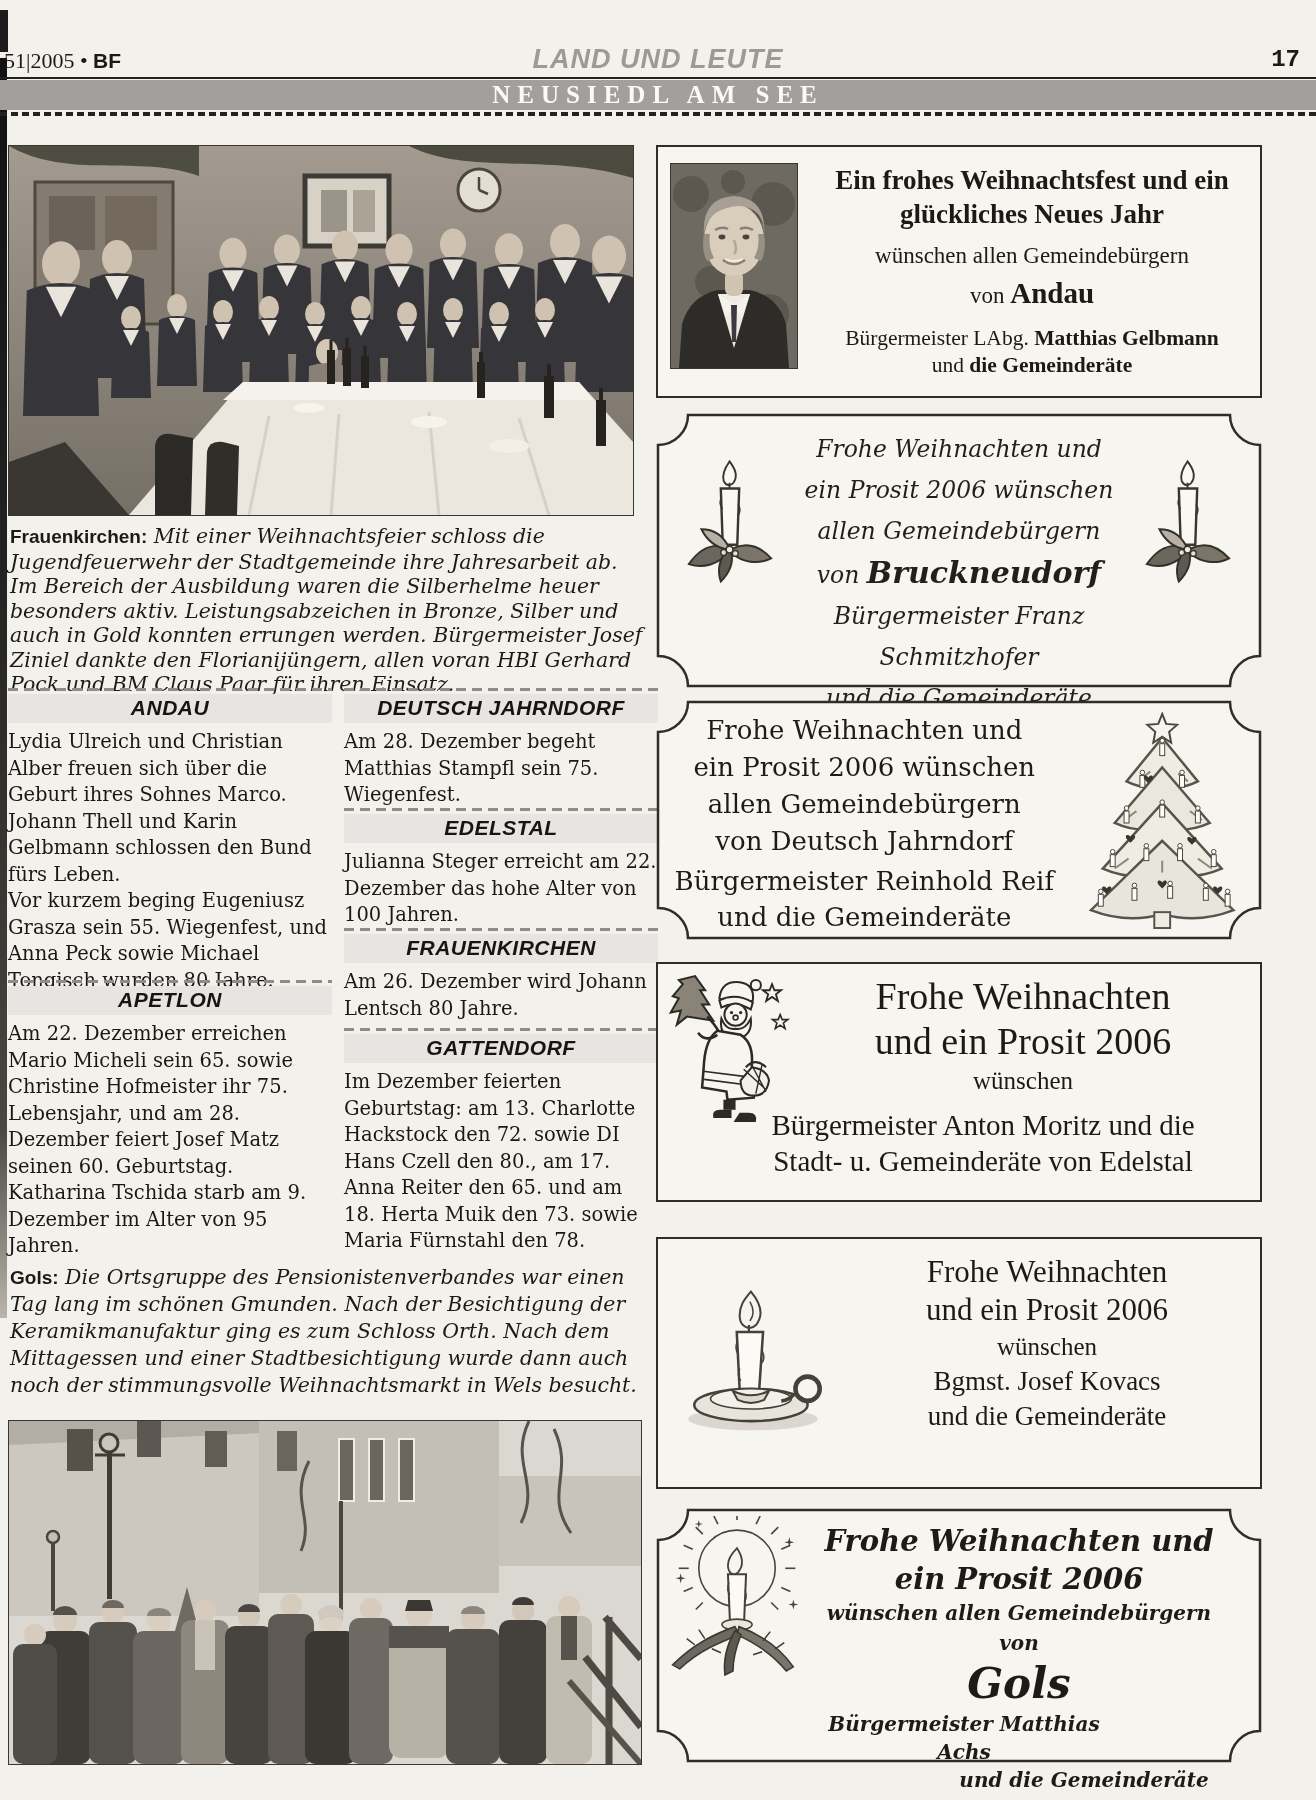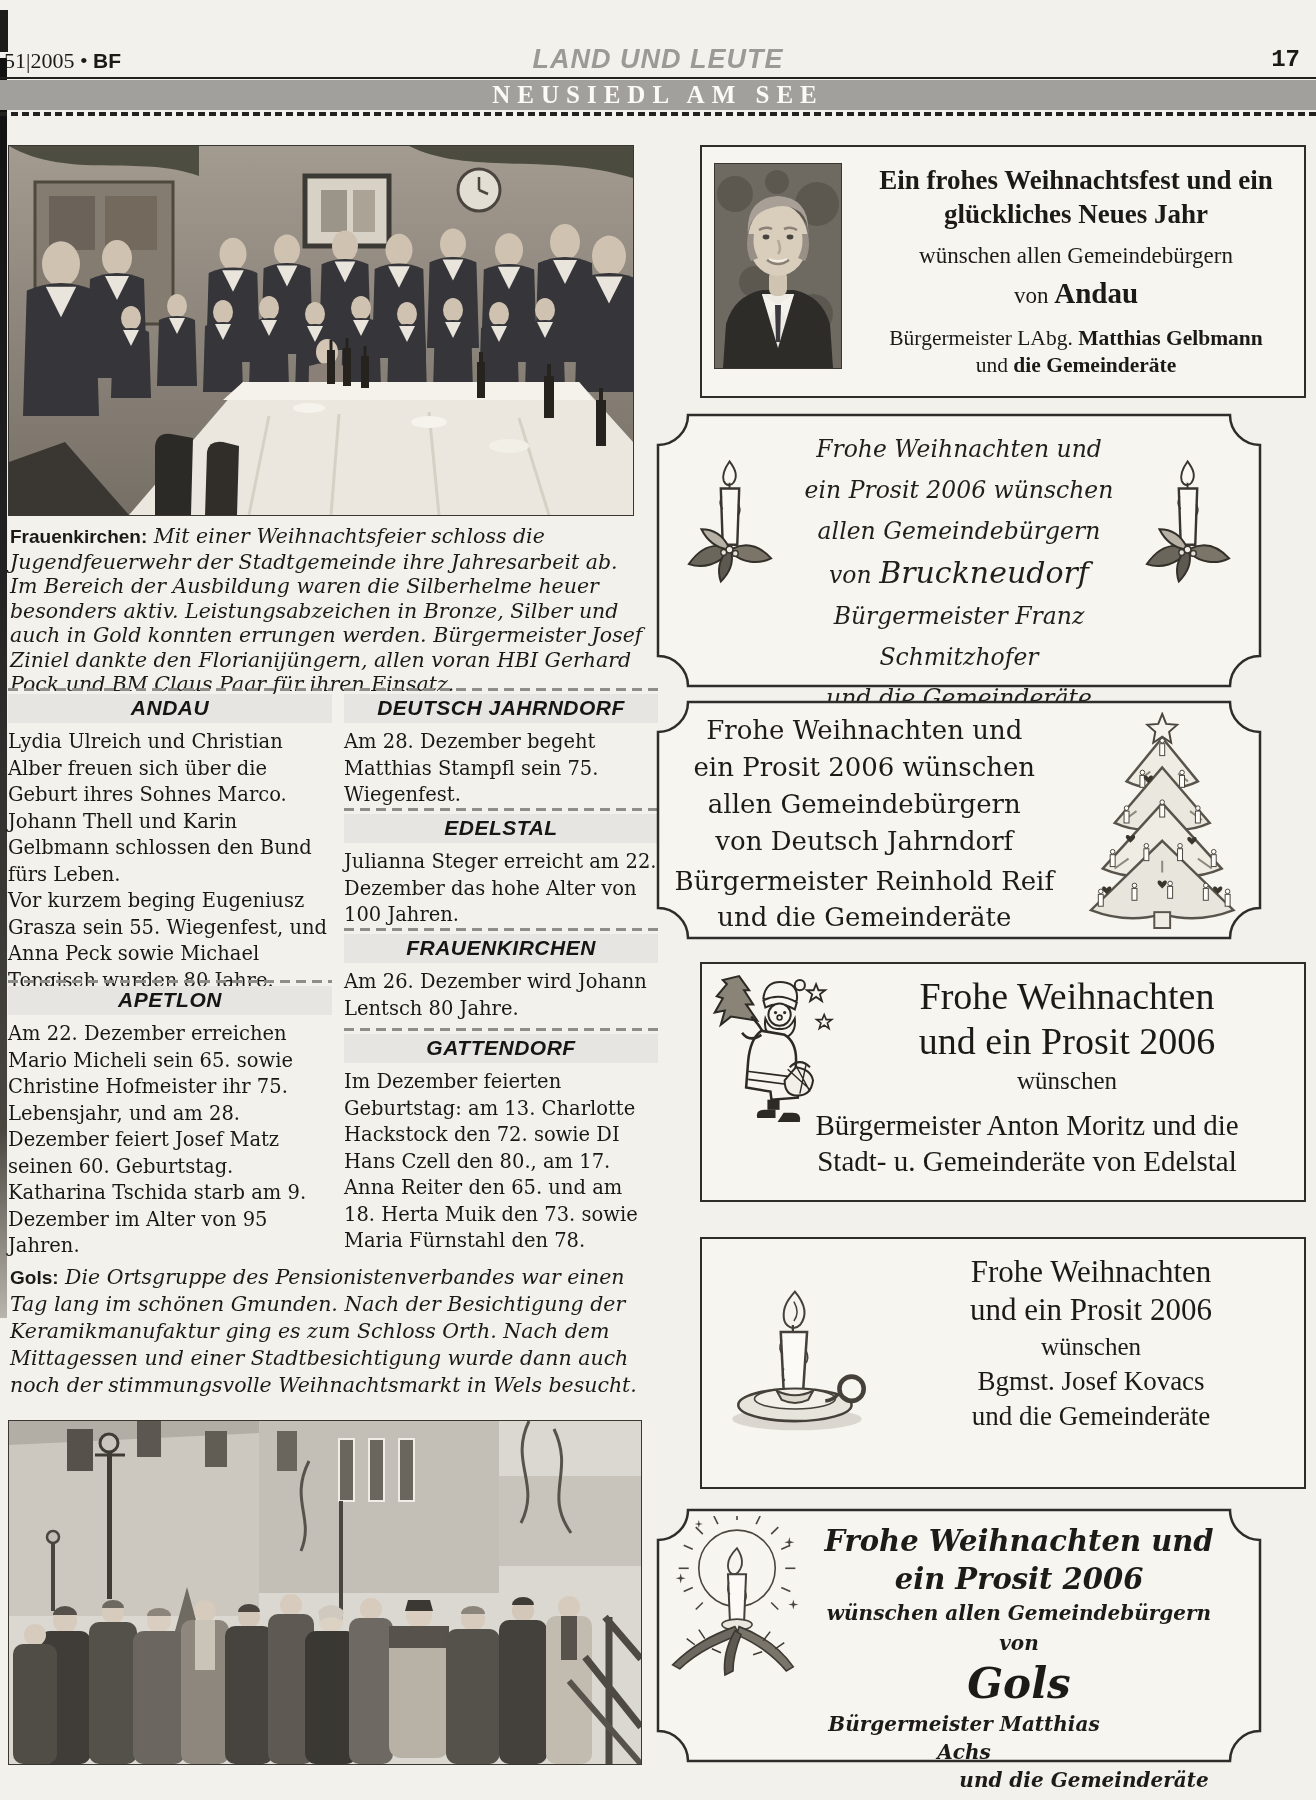--- a/index.html
+++ b/index.html
@@ -31,37 +31,37 @@
       font-style:italic;hyphens:auto;-webkit-hyphens:auto;}
   .caption .lead{font-style:normal;font-weight:bold;font-family:Liberation Sans, sans-serif;font-size:19px;}
   
   .section .dash{height:3px;background:repeating-linear-gradient(90deg,#8f8d89 0 10px,transparent 10px 16px);}
   .section .band{margin-top:3px;background:#e6e5e1;text-align:center;
       font-family:"Liberation Sans",sans-serif;font-weight:bold;font-style:italic;
       font-size:21px;letter-spacing:.5px;padding:2px 0 3px 0;color:#161513;}
   .stext{margin-top:6px;font-family:"DejaVu Serif",serif;font-size:19.5px;line-height:26.5px;
       white-space:pre-line;hyphens:auto;-webkit-hyphens:auto;color:#191815;}
   
-  .adbox{background:#f7f5f0;border:2px solid #2f2d2a;box-sizing:border-box;margin-left:44px;}
+  .adbox{background:#f7f5f0;border:2px solid #2f2d2a;box-sizing:border-box;}
   .plaque-svg{position:absolute;left:0;top:0;}
   .adcontent{position:relative;}
   
   .andau-flex{display:flex;gap:18px;padding:16px 12px 0 12px;}
   .andau-text{flex:1;text-align:center;}
   .andau-t1{font-weight:bold;font-size:27px;line-height:34px;}
   .andau-t3{font-size:23px;margin-top:12px;}
   .andau-t4{font-size:23px;margin-top:8px;}
   .andau-t4 b{font-size:29px;}
   .andau-t5{font-size:21.5px;margin-top:16px;}
   .andau-t6{font-size:21.5px;margin-top:2px;}
   
   .bruck-text{padding:16px 120px 0 120px;text-align:center;font-family:"DejaVu Serif",serif;
       font-style:italic;color:#211f1c;}
   .bruck-line{font-size:23.5px;line-height:41px;}
-  .bruck-name{font-size:30px;}
+  .bruck-name{font-size:30px;font-weight:bold;}
   
   .dj-flex{display:flex;padding:12px 8px 0 10px;}
   .dj-text{width:400px;text-align:center;font-family:"DejaVu Serif",serif;color:#1d1b18;}
   .dj-line{font-size:26px;line-height:37px;}
   .dj-sign{font-size:26px;line-height:36px;margin-top:3px;}
   
   .ed-head{margin:10px 10px 0 138px;text-align:center;}
   .ed-big{font-size:38px;line-height:45px;}
   .ed-wish{font-size:25px;line-height:33px;}
   .ed-sign{margin-top:10px;text-align:center;font-size:29px;line-height:36px;padding-left:48px;}

